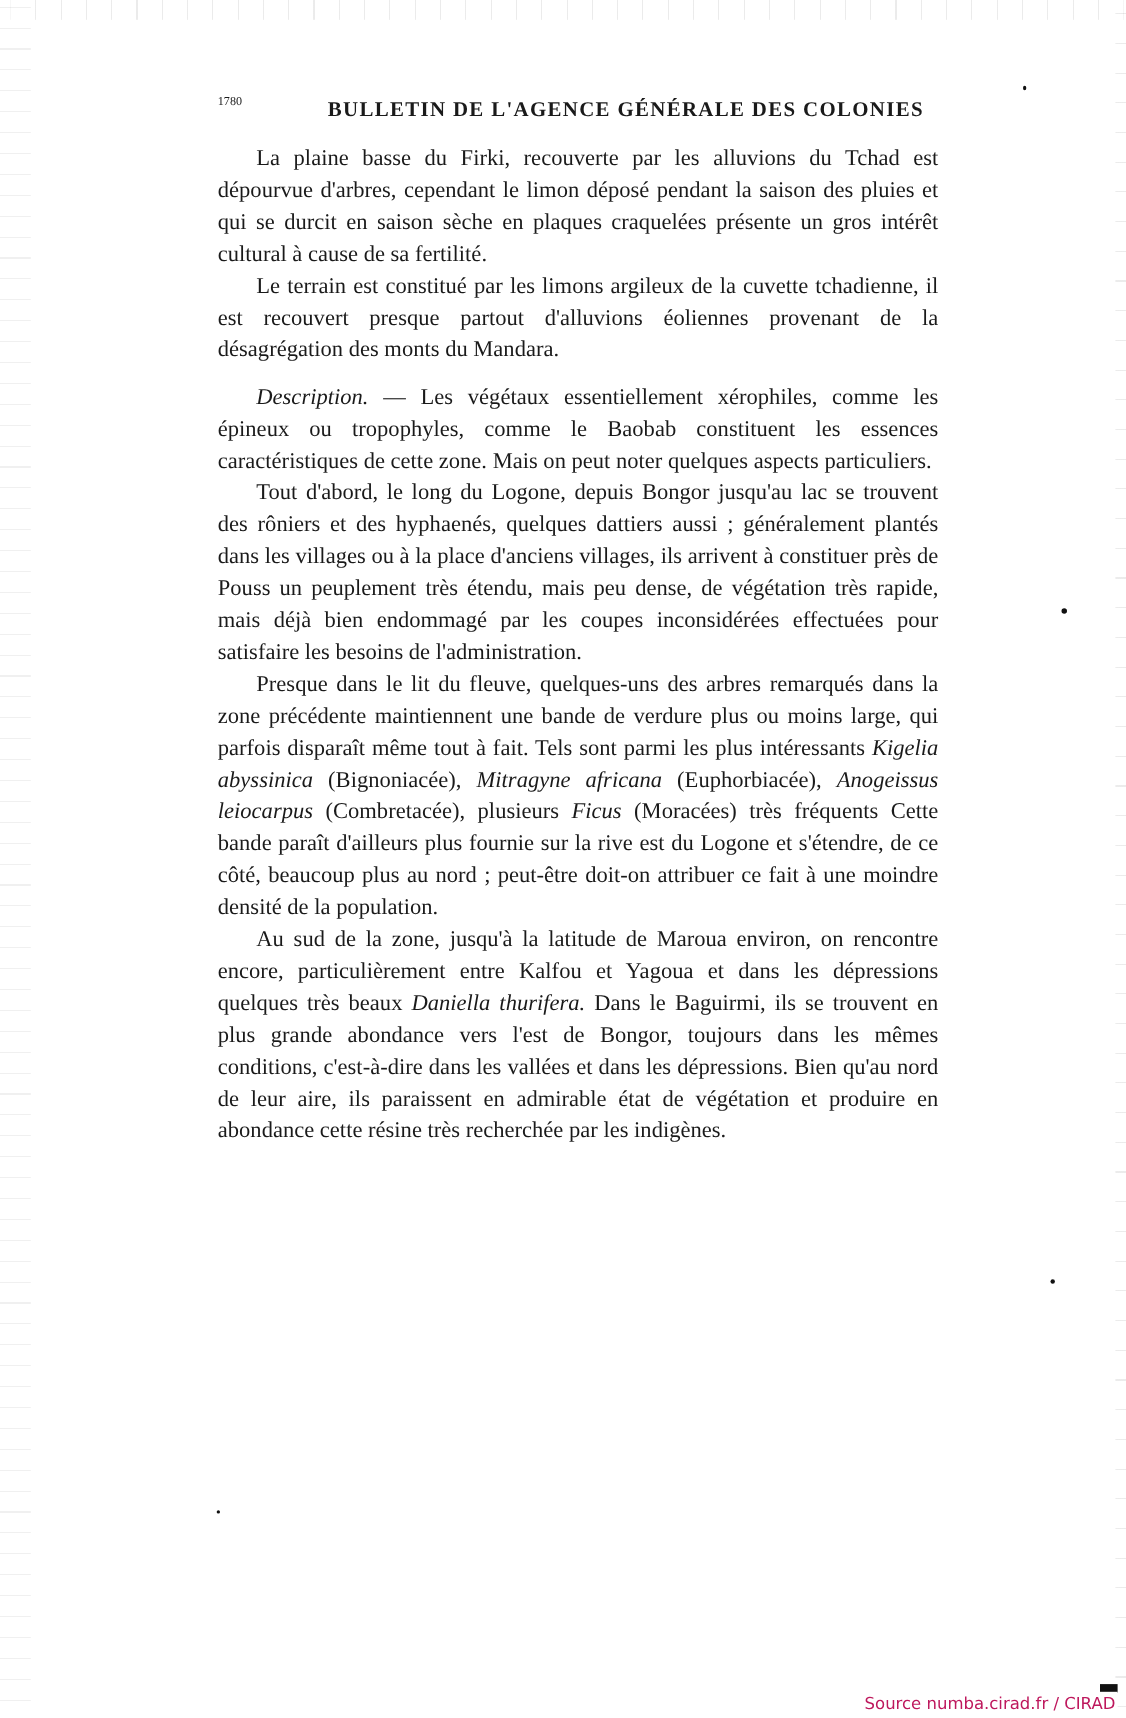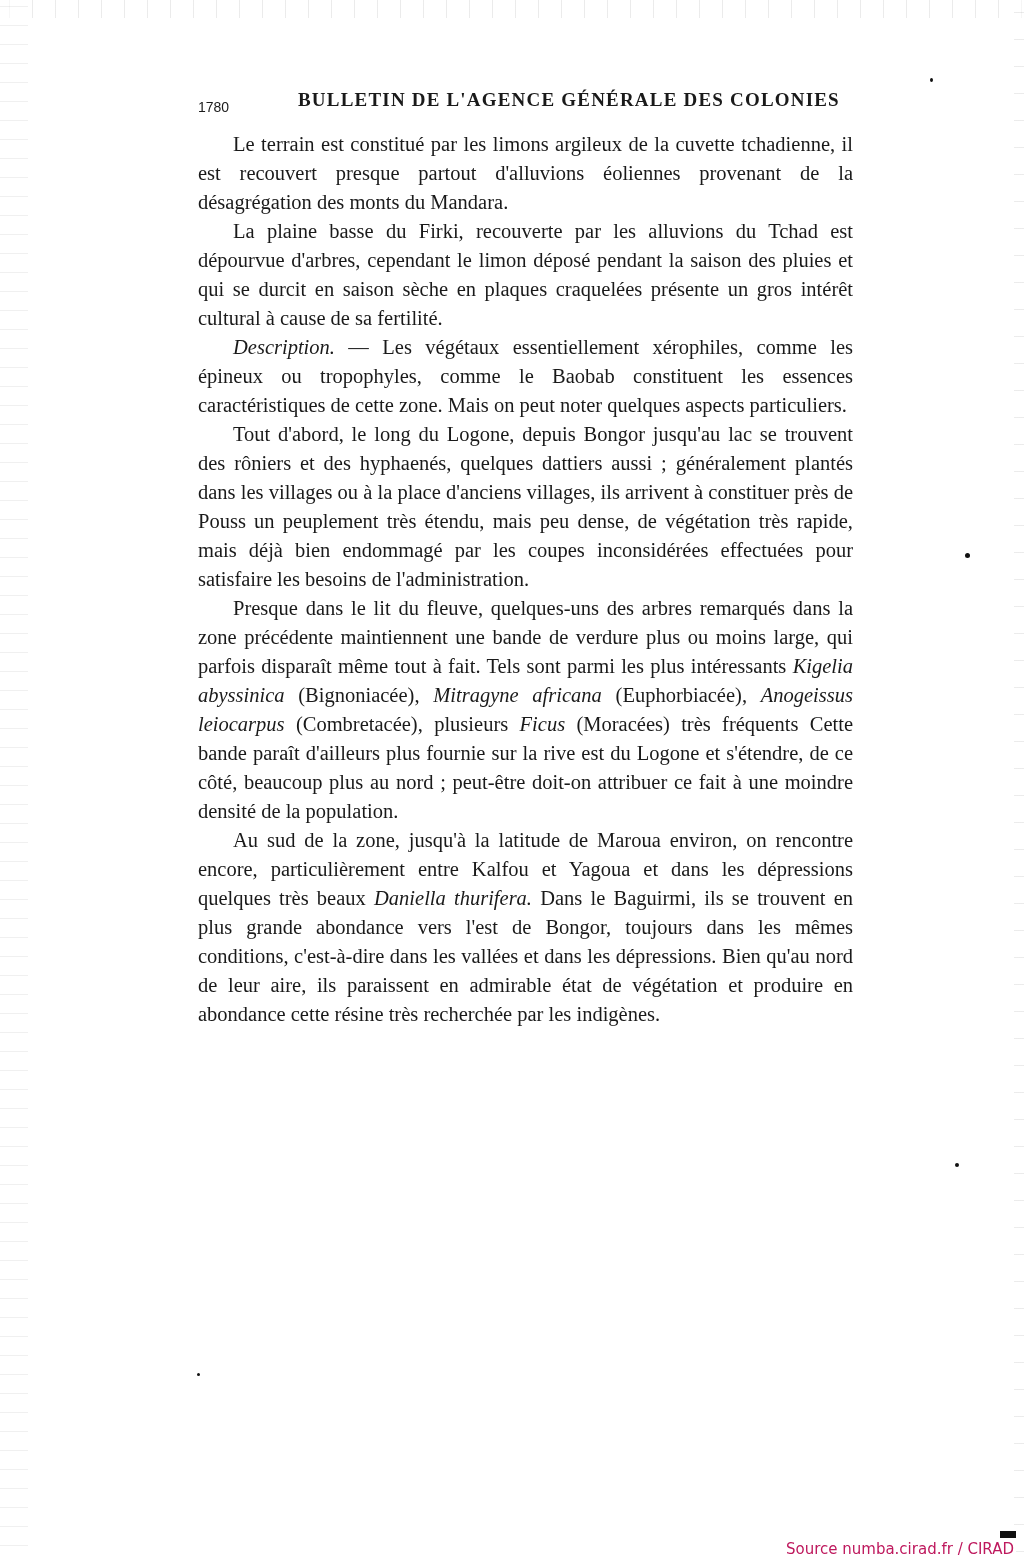--- a/index.html
+++ b/index.html
@@ -18,32 +18,32 @@
     opacity: 0.6;
   }
   .edge-right {
     position: absolute; right: 0; top: 0; width: 10px; height: 1562px;
     background: repeating-linear-gradient(180deg, #fff 0 12px, #d8d8d8 12px 13px, #fff 13px 27px);
     opacity: 0.5;
   }
   .header {
     position: absolute; left: 198px; top: 86px; width: 655px; height: 24px;
   }
-  .page-num { position: absolute; left: 0; top: 13px; font-size: 14px; font-family: Liberation Sans, sans-serif; }
+  .page-num { position: absolute; left: 0; top: 0; font-size: 11px; font-family: Liberation Serif, serif; }
   .running-head {
     position: absolute; left: 100px; top: 3px; font-size: 19px; letter-spacing: 1.2px;
     font-family: "Liberation Serif", serif; font-variant: small-caps; font-weight: bold;
   }
   .text {
     position: absolute; left: 198px; top: 130px; width: 655px;
     font-family: "Liberation Serif", serif; font-size: 20.5px; line-height: 29px;
     text-align: justify;
   }
   .text p { margin: 0; text-indent: 35px; }
-  .text p.gap { }
+  .text p.gap { margin-top: 14px; }
   .text i { font-style: italic; }
   .speck { position: absolute; background: #111; border-radius: 50%; }
   .mark { position: absolute; right: 8px; top: 1531px; width: 16px; height: 8px; background: #111; }
   .source {
     position: absolute; right: 8px; top: 1538px; font-family: "DejaVu Sans", sans-serif;
     font-size: 15px; color: #be185d; background: #fff; padding: 2px 2px;
   }
 </style>
 </head>
 <body>
@@ -51,22 +51,22 @@
 <div class="edge-top"></div>
 <div class="edge-left"></div>
 <div class="edge-right"></div>
 
 <div class="header">
   <span class="page-num">1780</span>
   <span class="running-head">BULLETIN DE L'AGENCE GÉNÉRALE DES COLONIES</span>
 </div>
 
 <div class="text" id="body-text">
+    <p><span>La plaine basse du Firki, recouverte par les alluvions du Tchad est dépourvue d'arbres, cependant le limon déposé pendant la saison des pluies et qui se durcit en saison sèche en plaques craquelées présente un gros intérêt cultural à cause de sa fertilité.</span></p>
     <p><span>Le terrain est constitué par les limons argileux de la cuvette tchadienne, il est recouvert presque partout d'alluvions éoliennes provenant de la désagrégation des monts du Mandara.</span></p>
-    <p><span>La plaine basse du Firki, recouverte par les alluvions du Tchad est dépourvue d'arbres, cependant le limon déposé pendant la saison des pluies et qui se durcit en saison sèche en plaques craquelées présente un gros intérêt cultural à cause de sa fertilité.</span></p>
     <p class="gap"><i>Description.</i><span> — Les végétaux essentiellement xérophiles, comme les épineux ou tropophyles, comme le Baobab constituent les essences caractéristiques de cette zone. Mais on peut noter quelques aspects particuliers.</span></p>
     <p><span>Tout d'abord, le long du Logone, depuis Bongor jusqu'au lac se trouvent des rôniers et des hyphaenés, quelques dattiers aussi ; généralement plantés dans les villages ou à la place d'anciens villages, ils arrivent à constituer près de Pouss un peuplement très étendu, mais peu dense, de végétation très rapide, mais déjà bien endommagé par les coupes inconsidérées effectuées pour satisfaire les besoins de l'administration.</span></p>
     <p><span>Presque dans le lit du fleuve, quelques-uns des arbres remarqués dans la zone précédente maintiennent une bande de verdure plus ou moins large, qui parfois disparaît même tout à fait. Tels sont parmi les plus intéressants </span><i>Kigelia abyssinica</i><span> (Bignoniacée), </span><i>Mitragyne africana</i><span> (Euphorbiacée), </span><i>Anogeissus leiocarpus</i><span> (Combretacée), plusieurs </span><i>Ficus</i><span> (Moracées) très fréquents Cette bande paraît d'ailleurs plus fournie sur la rive est du Logone et s'étendre, de ce côté, beaucoup plus au nord ; peut-être doit-on attribuer ce fait à une moindre densité de la population.</span></p>
     <p><span>Au sud de la zone, jusqu'à la latitude de Maroua environ, on rencontre encore, particulièrement entre Kalfou et Yagoua et dans les dépressions quelques très beaux </span><i>Daniella thurifera.</i><span> Dans le Baguirmi, ils se trouvent en plus grande abondance vers l'est de Bongor, toujours dans les mêmes conditions, c'est-à-dire dans les vallées et dans les dépressions. Bien qu'au nord de leur aire, ils paraissent en admirable état de végétation et produire en abondance cette résine très recherchée par les indigènes.</span></p>
   </div>
 
 <span class="speck" style="left:965px;top:553px;width:5px;height:5px"></span>
 <span class="speck" style="left:955px;top:1163px;width:4px;height:4px"></span>
 <span class="speck" style="left:930px;top:78px;width:3px;height:4px"></span>
 <span class="speck" style="left:197px;top:1373px;width:3px;height:3px"></span>

